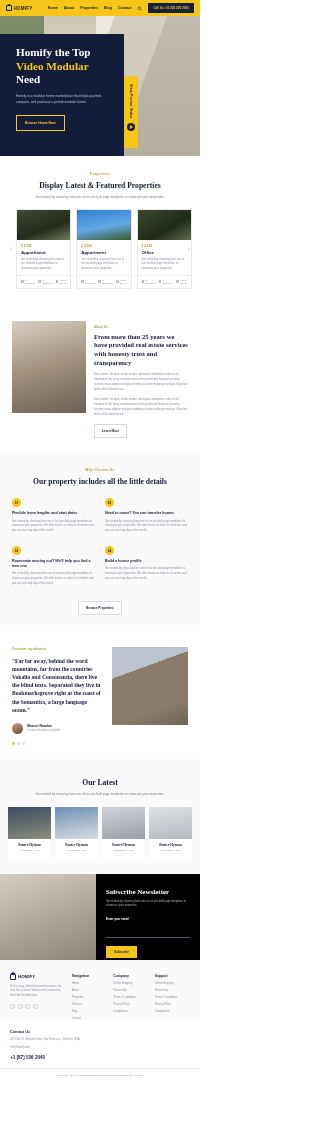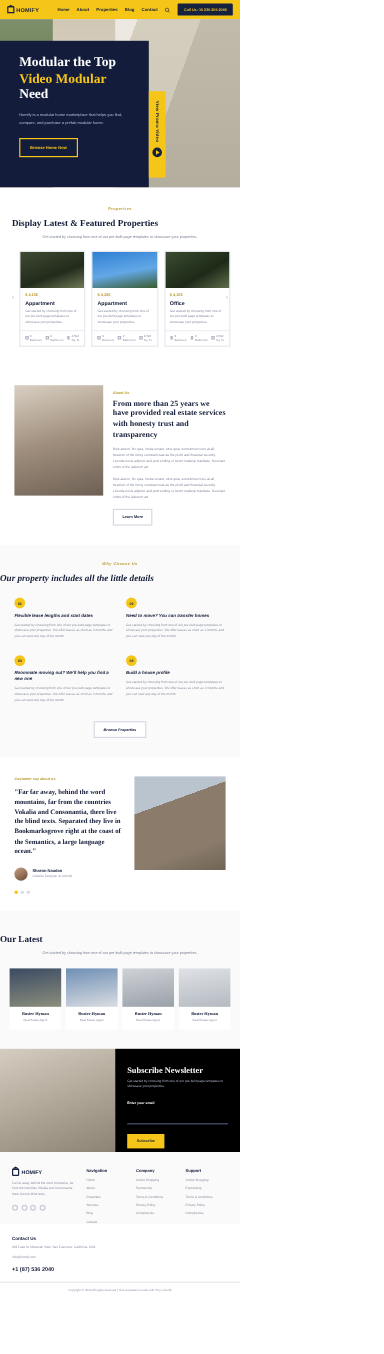--- a/index.html
+++ b/index.html
@@ -89,21 +89,21 @@
     margin-left:1px; display:block;
   }
 
   
   .sec { padding:16px 10px; }
   .eyebrow {
     font-size:3.2px; color:#b89a2e; text-align:center; font-weight:bold;
     letter-spacing:.4px;
   }
   .sec-title {
-    font-size:7.6px; font-weight:bold; margin-top:5px;
+    font-size:7.6px; font-weight:bold; text-align:center; margin-top:5px;
     color:#141c39; line-height:1.3;
   }
   .sec-sub {
     font-size:3.1px; color:#7a8096; text-align:center; margin-top:4px;
     line-height:1.6;
   }
 
   
   .cards { display:flex; gap:5px; margin-top:9px; padding:0 6px; position:relative; }
   .card { flex:1; border:0.5px solid #e7e8ee; background:#fff; }
@@ -135,21 +135,21 @@
   .about-r { flex:1; padding-top:4px; }
   .about-eyebrow { font-size:3.1px; color:#b89a2e; font-weight:bold; }
   .about-h2 { font-size:6.6px; font-weight:bold; line-height:1.32; margin-top:4px; color:#141c39; }
   .about-p { font-size:2.8px; line-height:1.75; color:#838a9d; margin-top:5px; }
   .about-btn {
     margin-top:7px; display:inline-block; border:0.7px solid #d7d9e2;
     font-size:3.2px; font-weight:bold; padding:4px 7px; color:#141c39;
   }
 
   
-  .features-wrap { background:#fafafa; padding:14px 0 16px;font-style:italic; }
+  .features-wrap { background:#fafafa; padding:14px 0 16px; }
   .feat-grid {
     display:grid; grid-template-columns:1fr 1fr; gap:12px 10px;
     padding:12px 12px 0;
   }
   .feat-badge {
     width:9px; height:9px; border-radius:50%; background:#f5c518;
     color:#16203f; font-size:3px; font-weight:bold;
     display:flex; align-items:center; justify-content:center;
   }
   .feat-t { font-size:3.7px; font-weight:bold; margin-top:4px; color:#141c39; line-height:1.4; }
@@ -257,21 +257,21 @@
     </svg>
     <div class="callbtn">Call Us: 10 235 205 2065</div>
   </div>
 </div>
 
 <div class="hero">
   <div class="hero-img"></div>
   <div class="hero-dark"></div>
   <div class="hero-content">
     <div class="hero-h1 serif">
-      <span>Modular the Top</span>
+      <span>Homify the Top</span>
       <span class="hl">Video Modular</span>
       <span>Need</span>
     </div>
     <div class="hero-p">Homify is a modular home marketplace that helps you find, compare, and purchase a prefab modular home.</div>
     <div class="hero-btn">Browse Home Now</div>
   </div>
   <div class="promo">
     <span>View Promo Video</span>
     <span class="play">
         <i></i>

